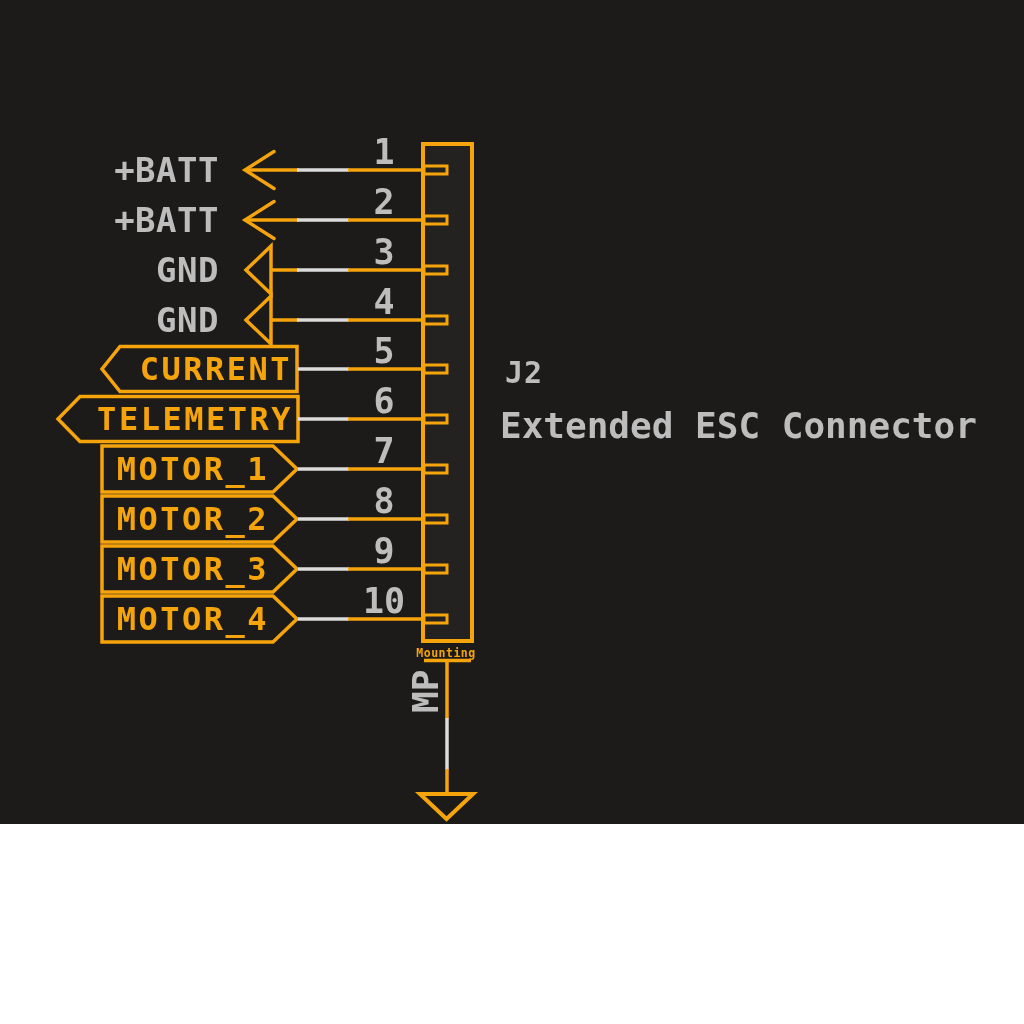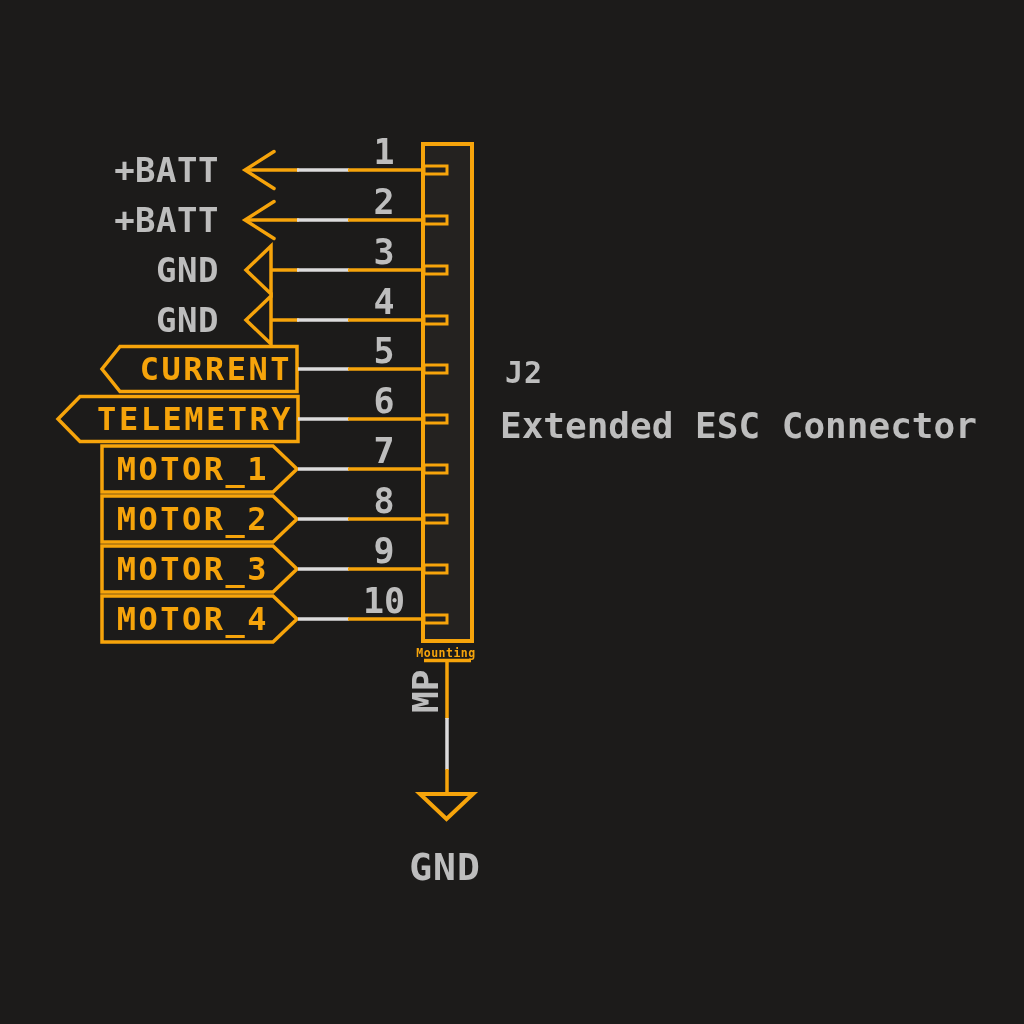--- a/index.html
+++ b/index.html
@@ -1,18 +1,18 @@
 <!DOCTYPE html>
 <html style="--accent: #F6A40B; --wire: #DCDCDC; --text: #BDBDBD; --background: #1C1B1A; --body_fill: #242220;"><head>
 <meta charset="utf-8">
 <style>
   html,body{margin:0;padding:0;}
   .stage{
     position:relative;
-    width:1024px;height:1024px;
+    width:1024px;height:824px;
     background:var(--background,#1C1B1A);
     overflow:hidden;
     font-family:"DejaVu Sans Mono", monospace;
   }
   svg text{
     font-family:"DejaVu Sans Mono", monospace;
     font-weight:bold;
   }
   .acc{stroke:var(--accent,#F6A40B);fill:none;}
   .wireline{stroke:var(--wire,#DCDCDC);fill:none;}

